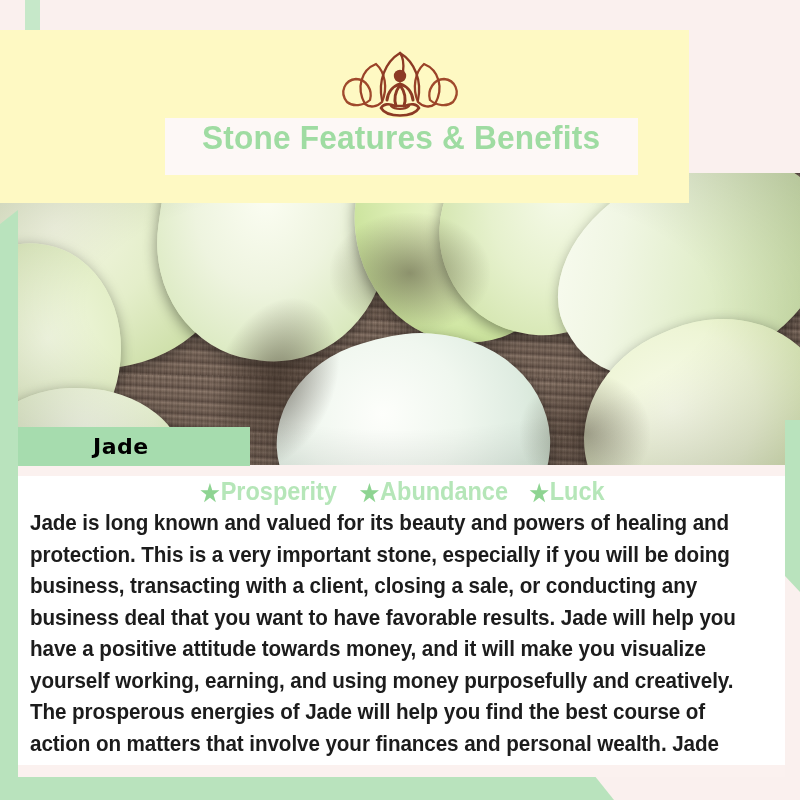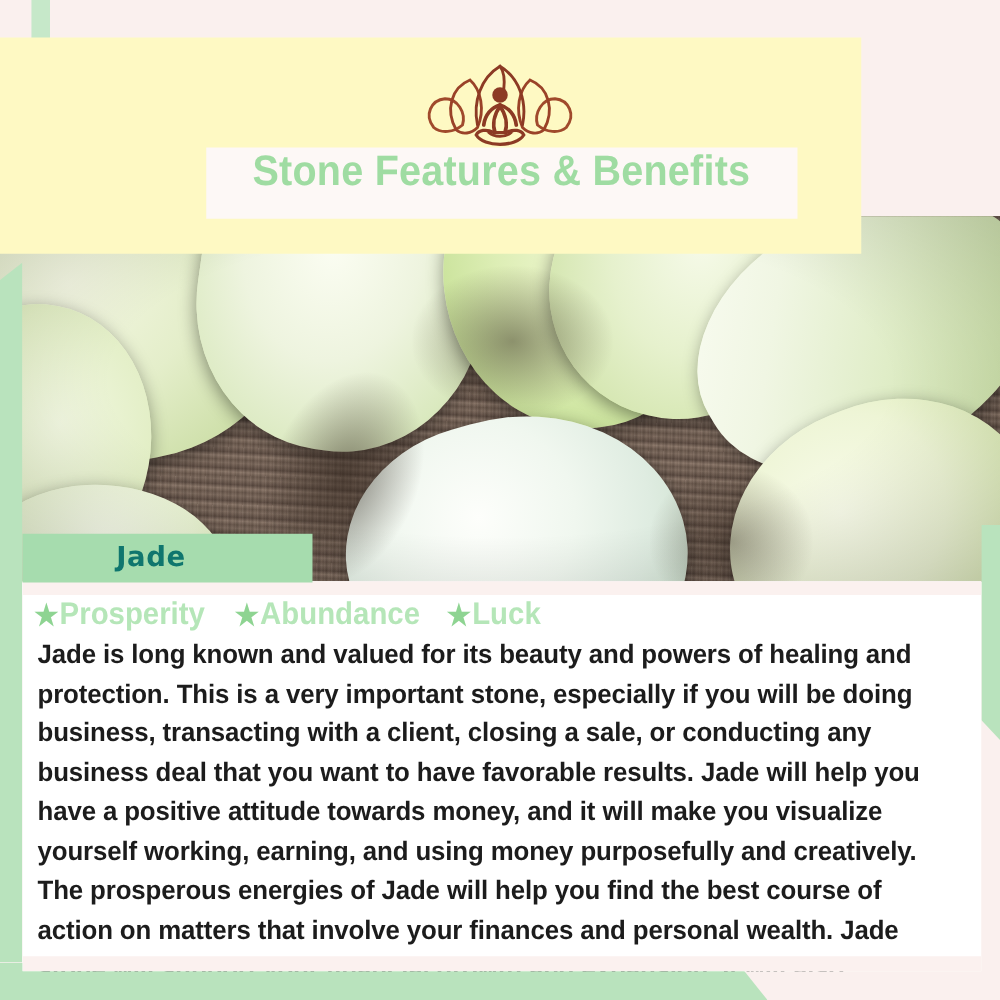--- a/index.html
+++ b/index.html
@@ -122,21 +122,21 @@
     z-index: 9;
     display: flex;
     align-items: center;
   }
 
   .jade-label-text {
     margin-left: 75px;
     font-family: "DejaVu Sans", sans-serif;
     font-weight: 700;
     font-size: 22px;
-    color: #0f766e;
+    color: #000000;
     letter-spacing: 0.5px;
   }
 
   
   .deco {
     position: absolute;
     background: #b9e3bd;
     z-index: 3;
   }
 
@@ -192,20 +192,21 @@
     width: 767px;
     height: 11px;
     background: #fbf1ef;
   }
 
   .benefits {
     position: absolute;
     left: 0;
     top: 12px;
     width: 767px;
+    text-align: center;
     white-space: nowrap;
   }
 
   .benefit {
     display: inline-block;
     font-family: "Liberation Sans Narrow", "Liberation Sans", sans-serif;
     font-weight: 700;
     font-size: 25px;
     color: #b5e6b8;
     letter-spacing: 0px;

